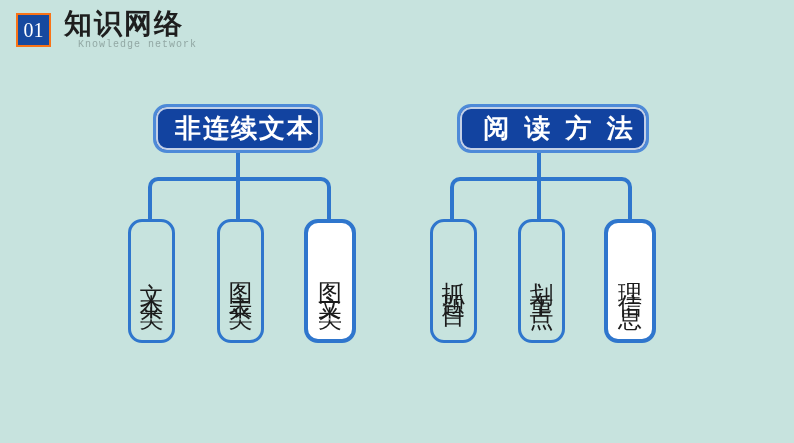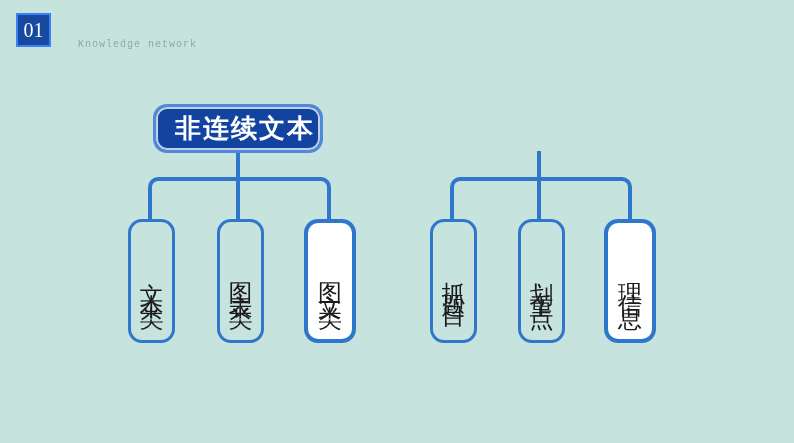--- a/index.html
+++ b/index.html
@@ -7,21 +7,21 @@
     position:relative;
     width:794px;height:443px;
     background:#c7e3de;
     overflow:hidden;
     font-family:"Liberation Sans", sans-serif;
   }
   
   .badge{
     position:absolute;left:16px;top:13px;width:35px;height:34px;
     box-sizing:border-box;
-    background:#16499f;border:2px solid #3b82f6;
+    background:#16499f;border:2px solid #f97316;
     display:flex;align-items:center;justify-content:center;
     color:#ffffff;font-size:20px;font-weight:500;
     font-family:"Liberation Serif", serif;
   }
   .slide-title{
     position:absolute;left:64px;top:8px;
     font-size:28px;font-weight:600;color:#1e1e1e;
     letter-spacing:2px;line-height:1.15;
     font-family:"Liberation Serif", serif;
   }
@@ -71,28 +71,30 @@
   .r1{left:430px;}  .r2{left:518px;}  .r3{left:604px;}
 </style>
 </head>
 <body>
 
 <div class="slide">
 
   <div class="badge">
     <span>01</span>
   </div>
+  <div class="slide-title">知识网络</div>
   <div class="slide-subtitle">Knowledge network</div>
 
   <div class="stem stem-left"></div>
   <div class="bracket bracket-left"></div>
   <div class="root-box root-left">非连续文本</div>
   <div class="leaf l1">文本类</div>
   <div class="leaf l2">图表类</div>
   <div class="leaf l3 white">图文类</div>
 
   <div class="stem stem-right"></div>
   <div class="bracket bracket-right"></div>
+  <div class="root-box root-right">阅 读 方 法</div>
   <div class="leaf r1">抓题目</div>
   <div class="leaf r2">划重点</div>
   <div class="leaf r3 white">理信息</div>
 
 </div>
 
 </body></html>

